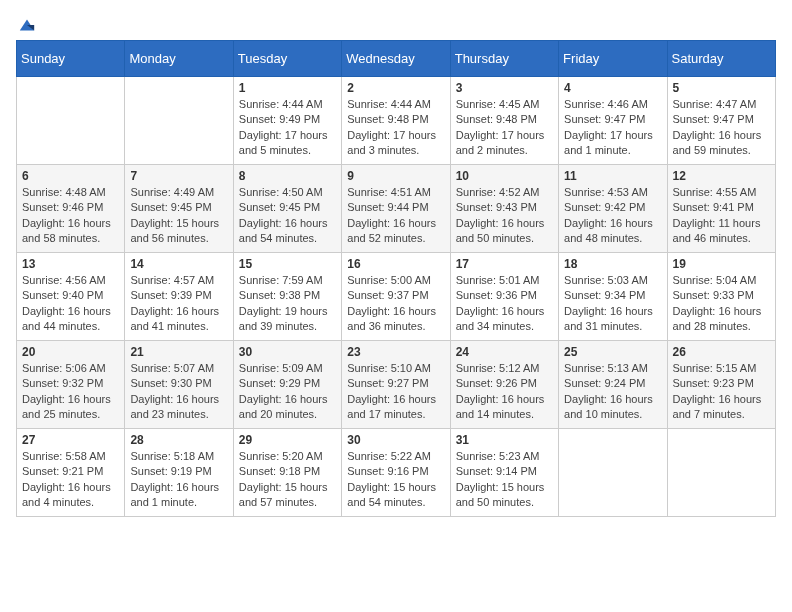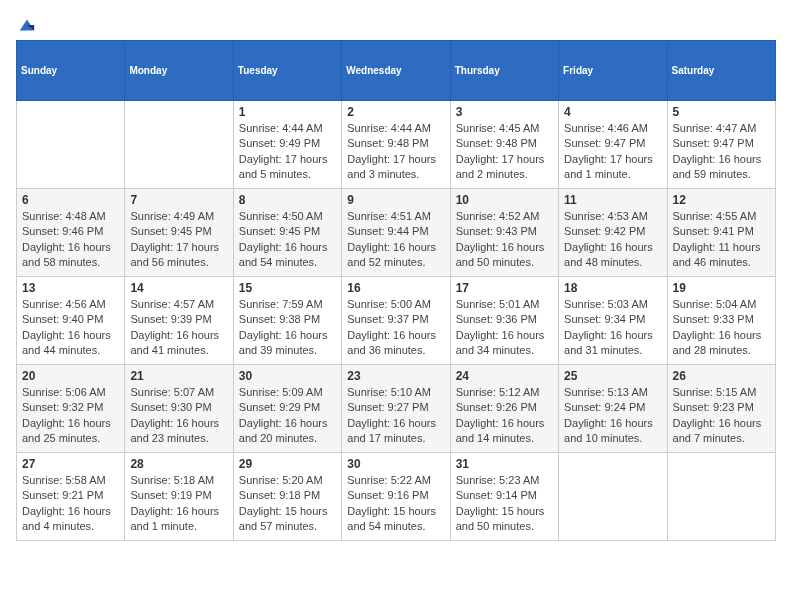--- a/index.html
+++ b/index.html
@@ -49,23 +49,23 @@
       font-weight: 500;
     }
     .calendar {
       width: 100%;
       border-collapse: collapse;
       border: 1px solid #ccc;
     }
     .calendar th {
       background-color: #2d6cc0;
       color: #fff;
-      font-size: 10px;
-      font-weight: bold;
-      padding: 24px 4px;
+      font-size: 13px;
+      font-weight: normal;
+      padding: 10px 4px;
       text-align: left;
       border: 1px solid #2060b0;
     }
     .calendar td {
       width: calc(100% / 7);
       vertical-align: top;
       border: 1px solid #ccc;
       padding: 4px 5px;
       background: #fff;
       font-size: 10.5px;
@@ -172,21 +172,21 @@
           <span>Sunrise: 4:48 AM</span><br>
           <span>Sunset: 9:46 PM</span><br>
           <span>Daylight: 16 hours and 58 minutes.</span>
         </div>
       </td>
         <td>
         <span class="day-number">7</span>
         <div class="day-info">
           <span>Sunrise: 4:49 AM</span><br>
           <span>Sunset: 9:45 PM</span><br>
-          <span>Daylight: 17 hours and 56 minutes.</span>
+          <span>Daylight: 15 hours and 56 minutes.</span>
         </div>
       </td>
         <td>
         <span class="day-number">8</span>
         <div class="day-info">
           <span>Sunrise: 4:50 AM</span><br>
           <span>Sunset: 9:45 PM</span><br>
           <span>Daylight: 16 hours and 54 minutes.</span>
         </div>
       </td>
@@ -238,21 +238,21 @@
           <span>Sunrise: 4:57 AM</span><br>
           <span>Sunset: 9:39 PM</span><br>
           <span>Daylight: 16 hours and 41 minutes.</span>
         </div>
       </td>
         <td>
         <span class="day-number">15</span>
         <div class="day-info">
           <span>Sunrise: 7:59 AM</span><br>
           <span>Sunset: 9:38 PM</span><br>
-          <span>Daylight: 16 hours and 39 minutes.</span>
+          <span>Daylight: 19 hours and 39 minutes.</span>
         </div>
       </td>
         <td>
         <span class="day-number">16</span>
         <div class="day-info">
           <span>Sunrise: 5:00 AM</span><br>
           <span>Sunset: 9:37 PM</span><br>
           <span>Daylight: 16 hours and 36 minutes.</span>
         </div>
       </td>

